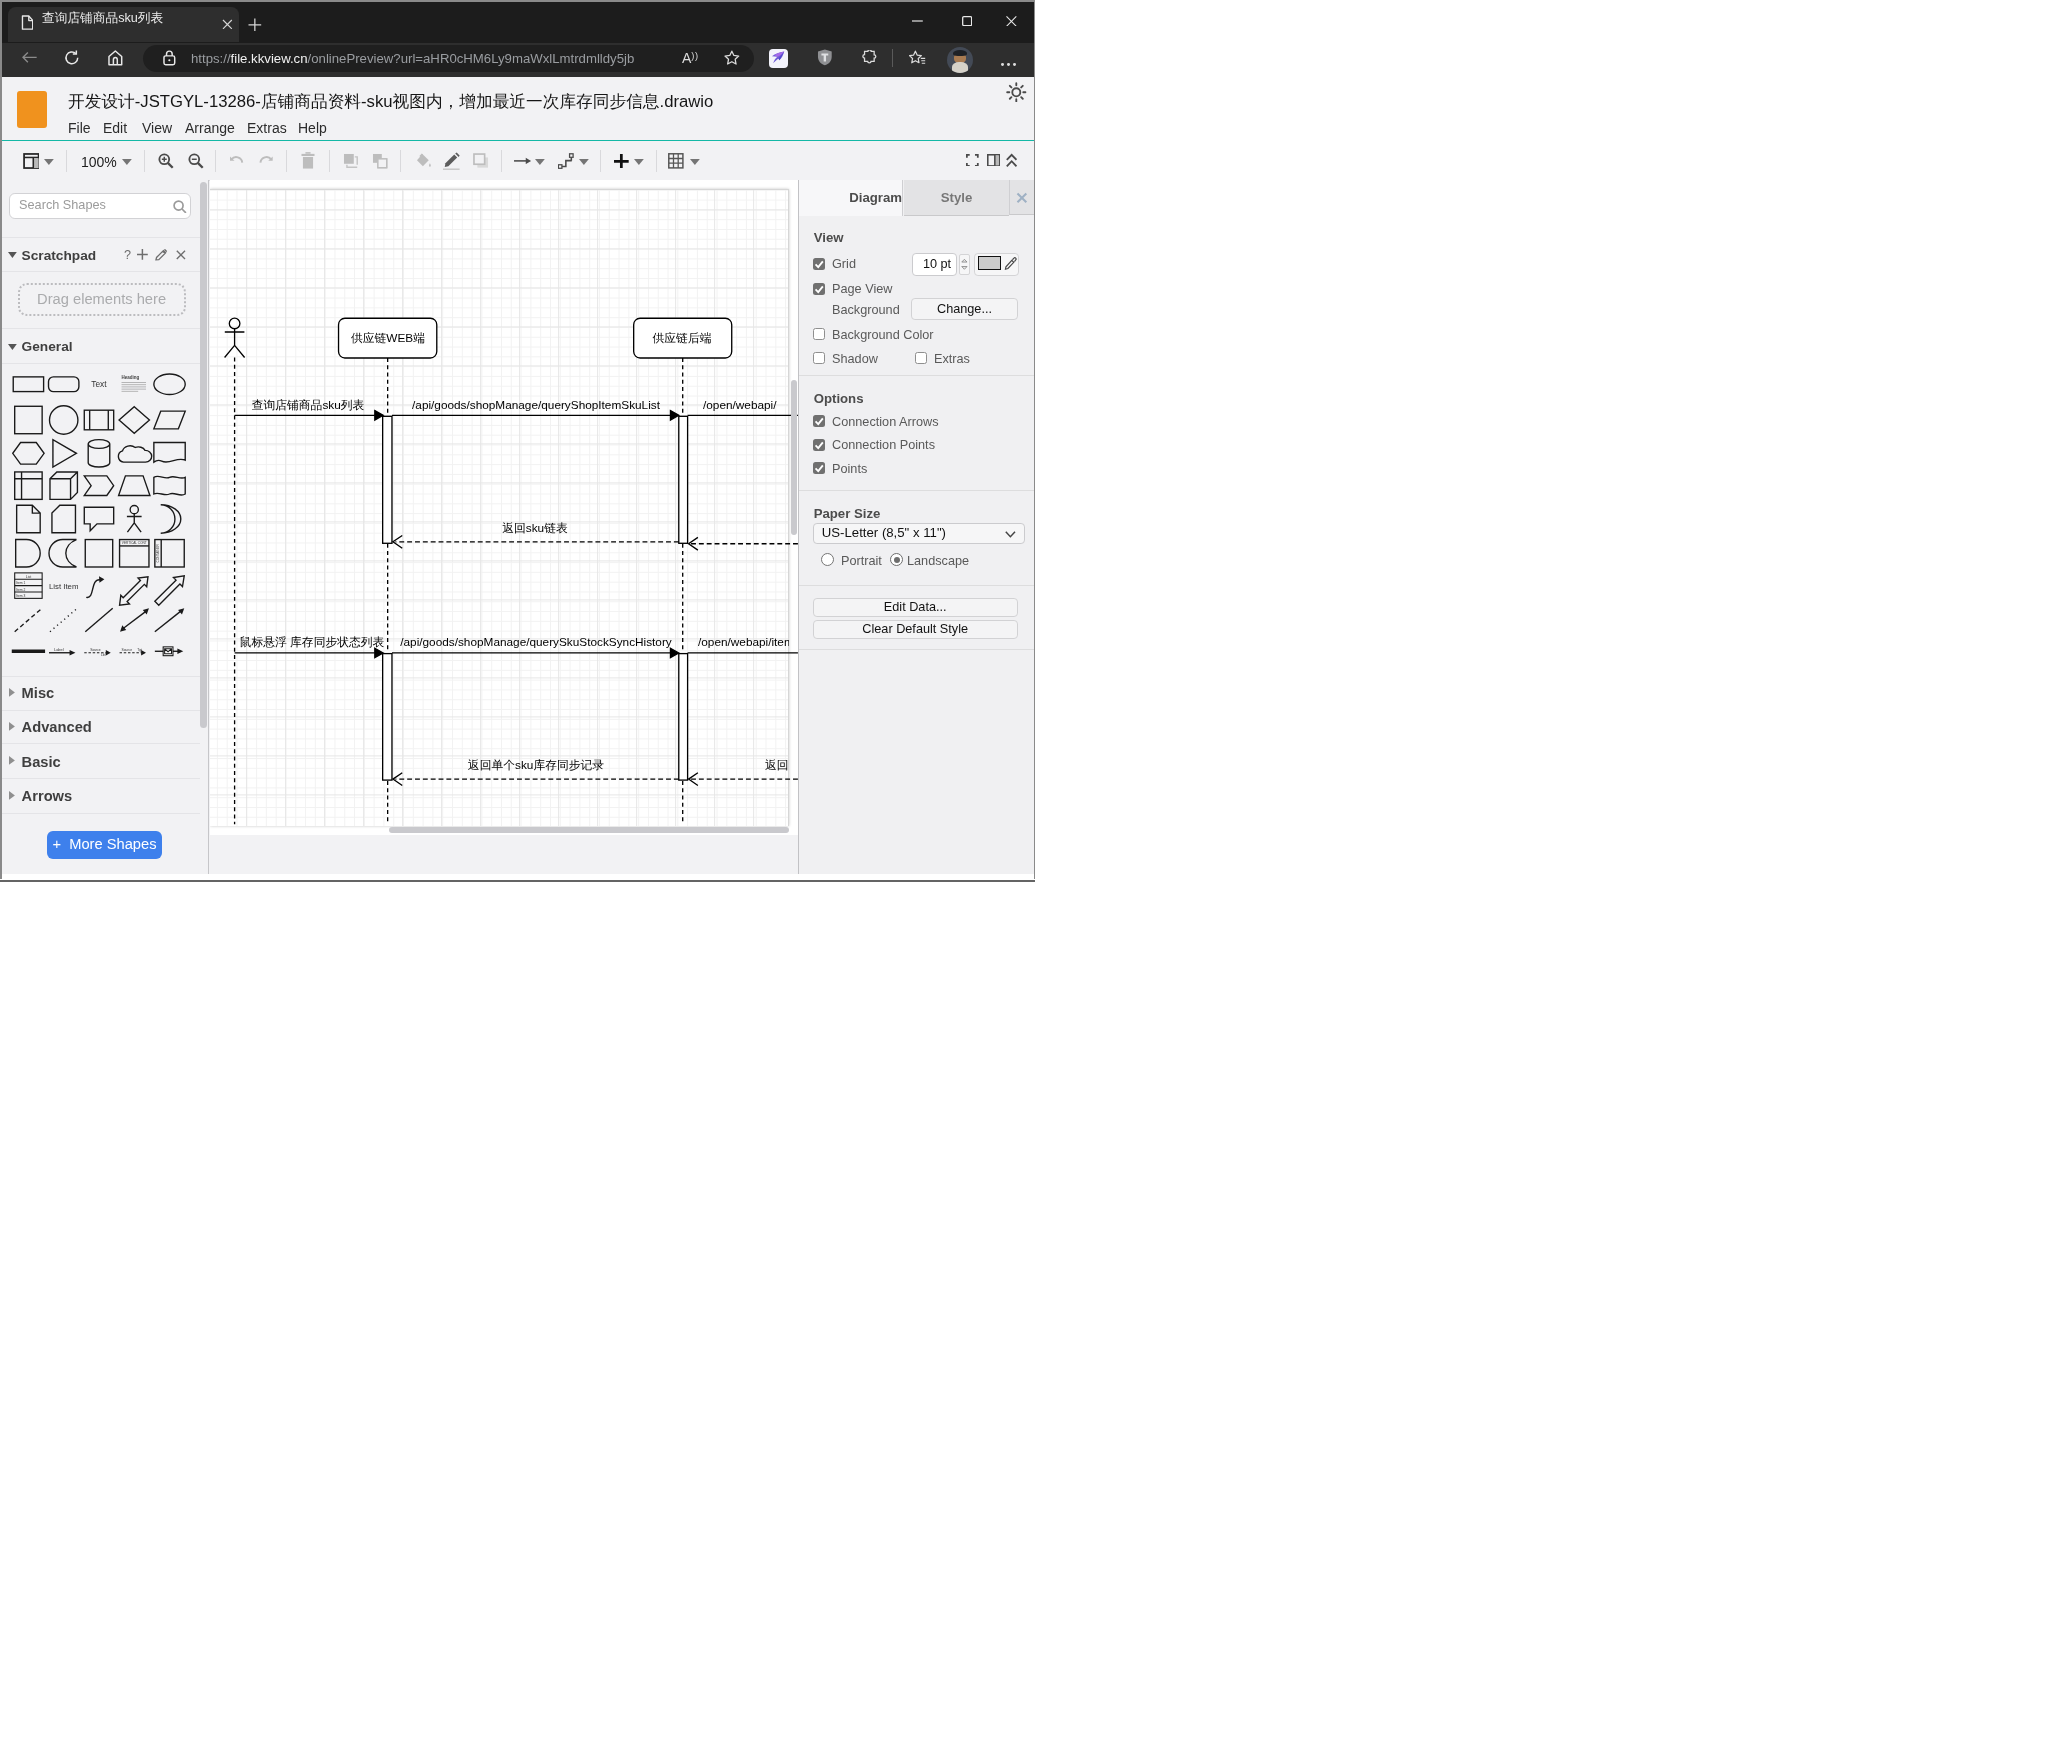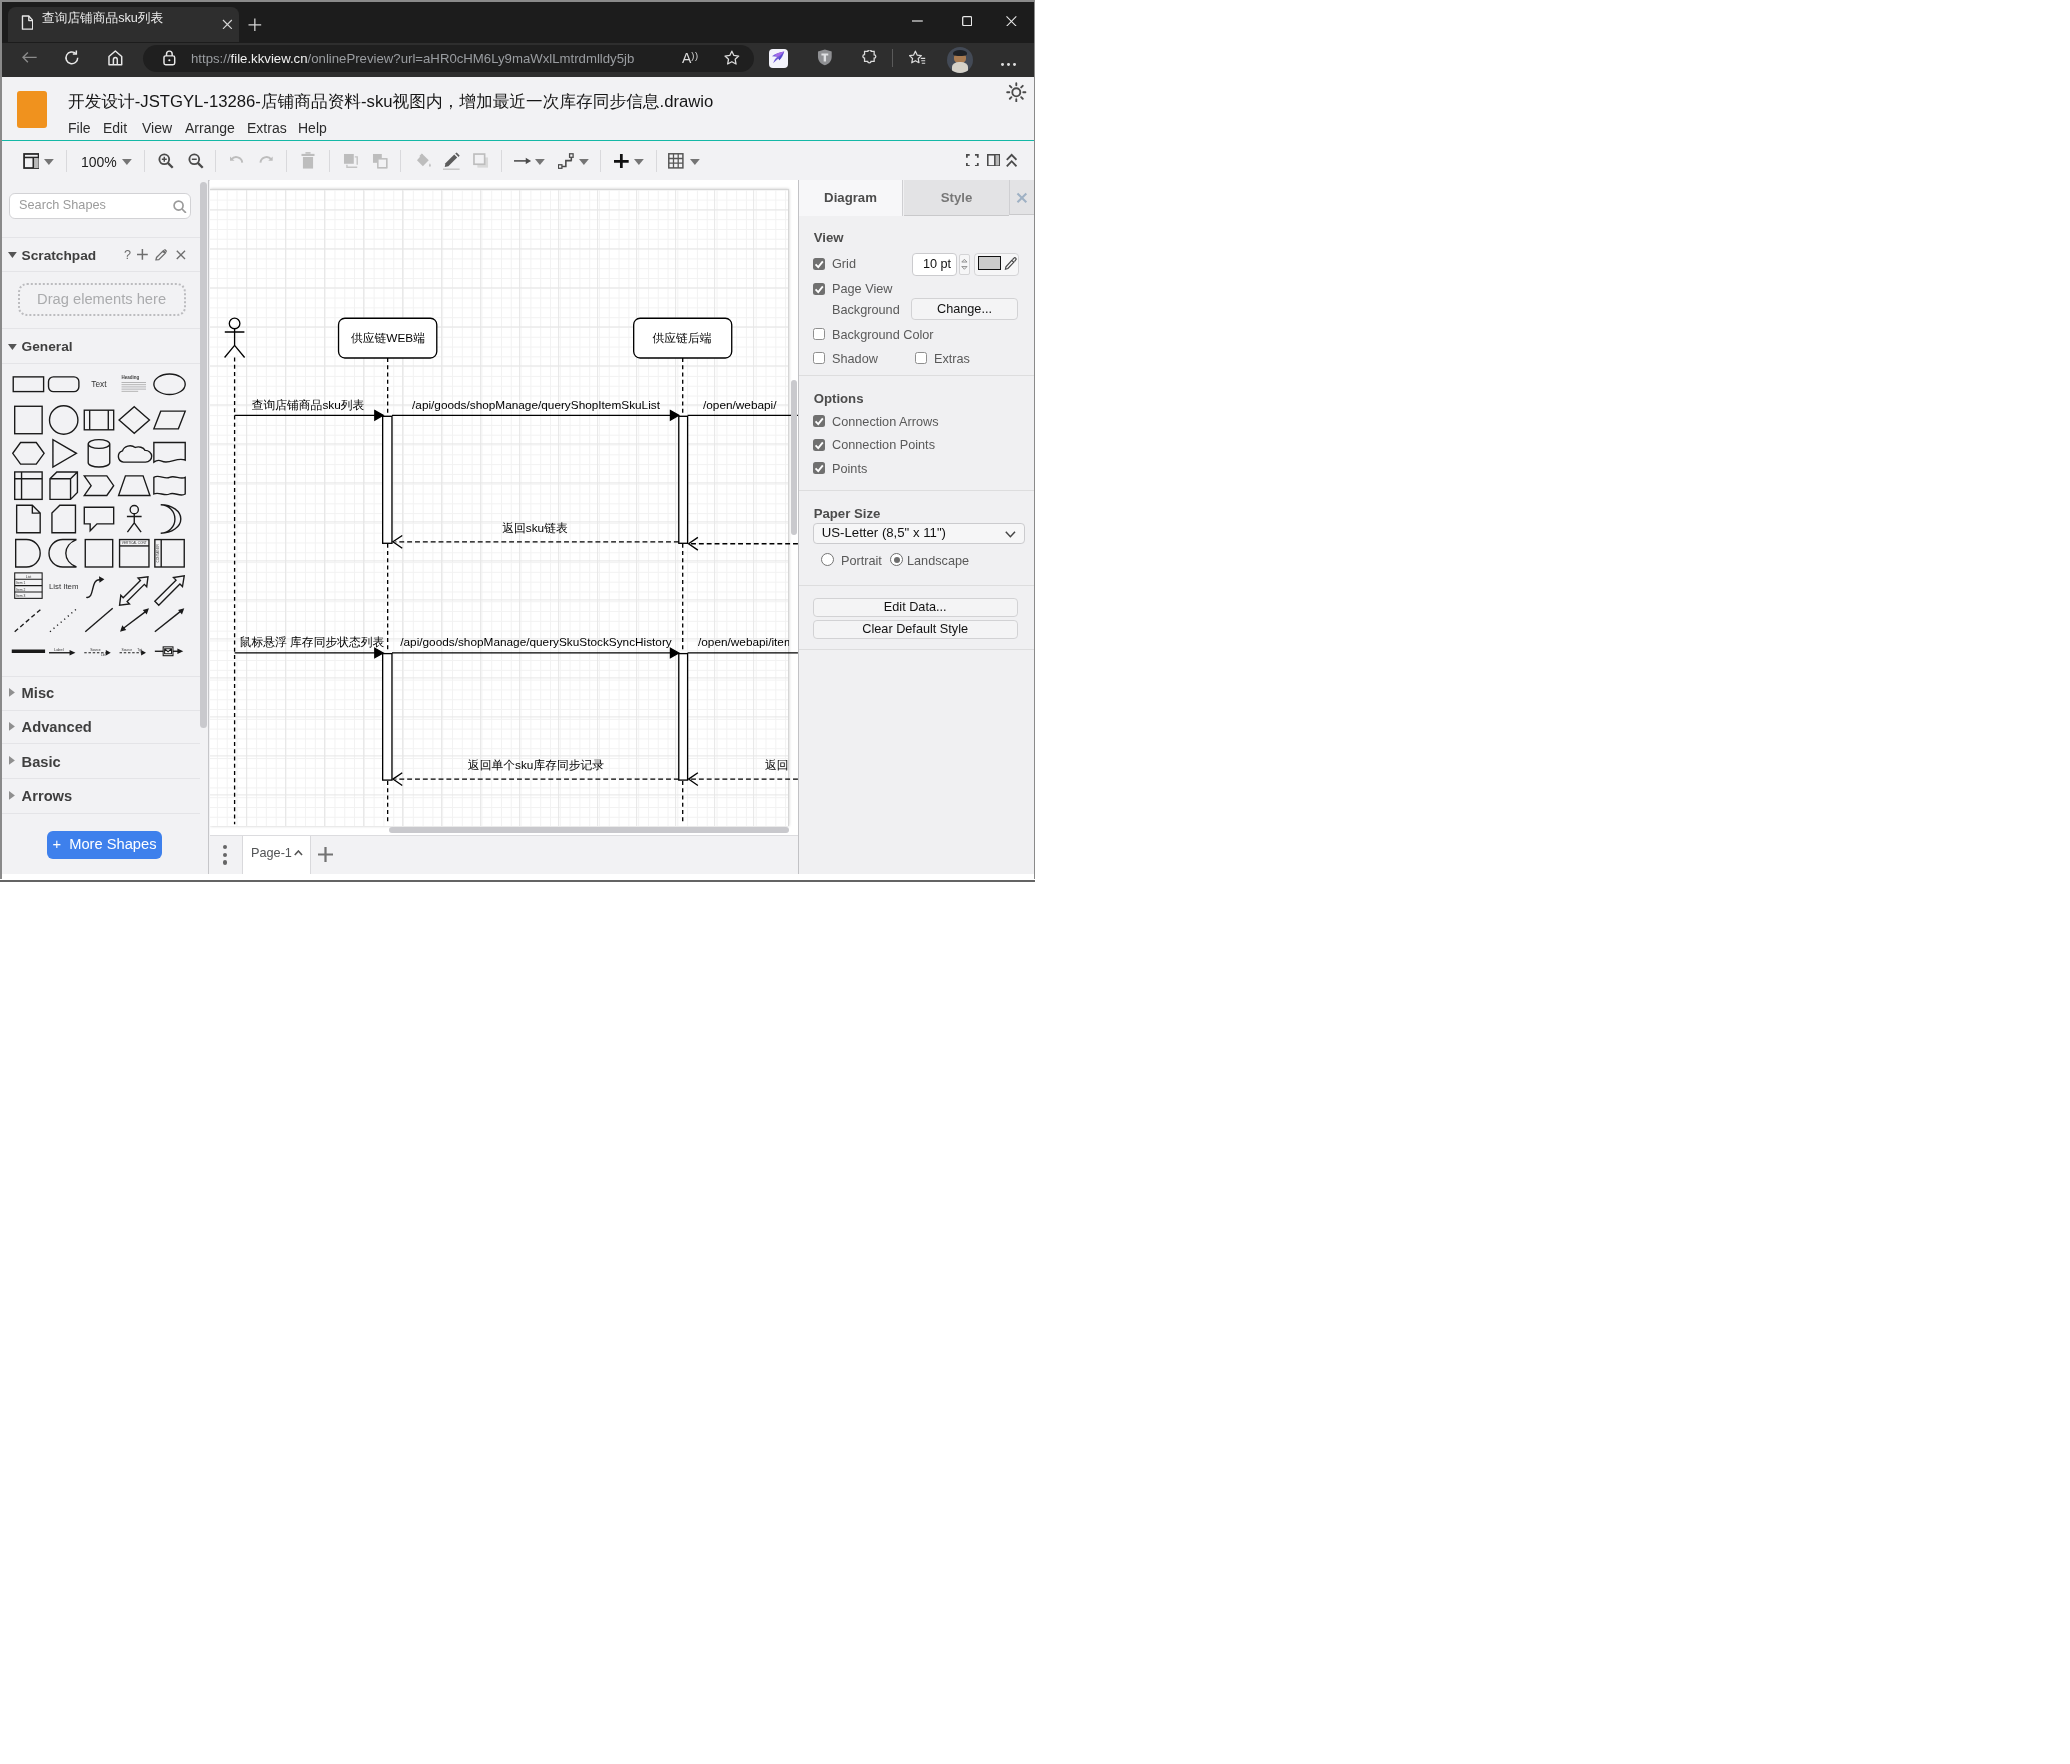--- a/index.html
+++ b/index.html
@@ -511,39 +511,23 @@
       <div class="abs shead" style="left:21.6px; top:574px; font-size:14.7px;">Basic</div>
       <div class="abs sdivider" style="top:598px;"></div>
       <svg class="abs" style="left:8.8px; top:611px;" width="5.9" height="8.8" viewBox="0 0 6 9">
           <path d="M0 0 v9 l6 -4.5 z" fill="#8f8f8f"></path>
         </svg>
       <div class="abs shead" style="left:21.6px; top:608px; font-size:14.7px;">Arrows</div>
       <div class="abs sdivider" style="top:633px;"></div>
       <div class="abs" style="left:47px; top:651px; width:115px; height:28px; background:#3e80ec; border-radius:5.9px; color:#fff; font-size:14.7px; text-align:center; line-height:27.4px;">+&nbsp; More Shapes</div>
       <div class="abs sthumb" style="left:200px; top:2px; width:6.9px; height:546px;"></div>
     </div>
-    <div class="abs" id="footer">
-      <div class="abs" id="pagetab"></div>
-
-      <div class="abs" style="left:13px; top:8.8px;">
-        <div style="width:4.3px;height:4.3px;border-radius:50%;background:#666;margin-bottom:3.5px;"></div>
-        <div style="width:4.3px;height:4.3px;border-radius:50%;background:#666;margin-bottom:3.5px;"></div>
-        <div style="width:4.3px;height:4.3px;border-radius:50%;background:#666;"></div>
-      </div>
-      <div class="abs" style="left:41px; top:10.3px; font-size:12.7px; color:#525456;">Page-1</div>
-      <svg class="abs" style="left:84px; top:14px;" width="8.8" height="5.9" viewBox="0 0 9 6">
-          <path d="M0.8 5.2 L4.5 1 L8.2 5.2" fill="none" stroke="#555" stroke-width="1.6"></path>
-        </svg>
-      <svg class="abs" style="left:108px; top:10.8px;" width="15" height="15" viewBox="0 0 15.5 15.5">
-          <path d="M7.75 0 V15.5 M0 7.75 H15.5" stroke="#737373" stroke-width="2.3"></path>
-        </svg>
-    </div>
     <div class="abs" id="panel">
 
-      <div class="abs ptab" style="left:0; width:104px; background:#f7f7f9; border-right:1px solid #cfcfd2;">Diagram</div>
+      <div class="abs ptab" style="left:0; width:104px; background:#f7f7f9; border-right:1px solid #cfcfd2;text-align:right;">Diagram</div>
       <div class="abs ptab" style="left:105px; width:105px; background:#e3e3e5; border-bottom:1px solid #c9c9cb; color:#777;">Style</div>
       <div class="abs" style="left:210px; top:0; width:27.4px; height:35px; background:#e3e3e5; border-bottom:1px solid #c9c9cb; border-left:1px solid #cfcfd2;"></div>
       <svg class="abs" style="left:217px; top:11.8px;" width="11.8" height="11.8" viewBox="0 0 12 12">
           <path d="M1.5 1.5 L10.5 10.5 M10.5 1.5 L1.5 10.5" stroke="#9fb1c4" stroke-width="2.1"></path>
         </svg>
 
       <div class="abs phead" style="left:14.7px; top:50px;">View</div>
       <div class="abs cb on" style="left:13.7px; top:78px;">
           <svg width="12.3" height="12.3" viewBox="0 0 12.5 12.5">
             <path d="M2.6 6.5 L5.3 9.2 L10 3.4" fill="none" stroke="#fff" stroke-width="1.9"></path>

